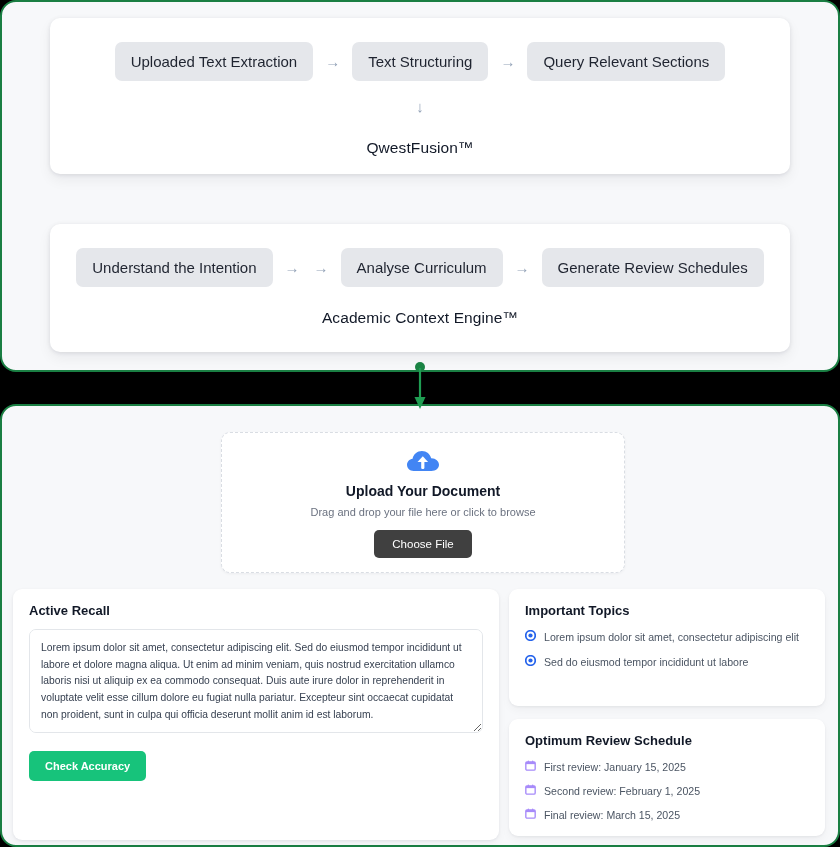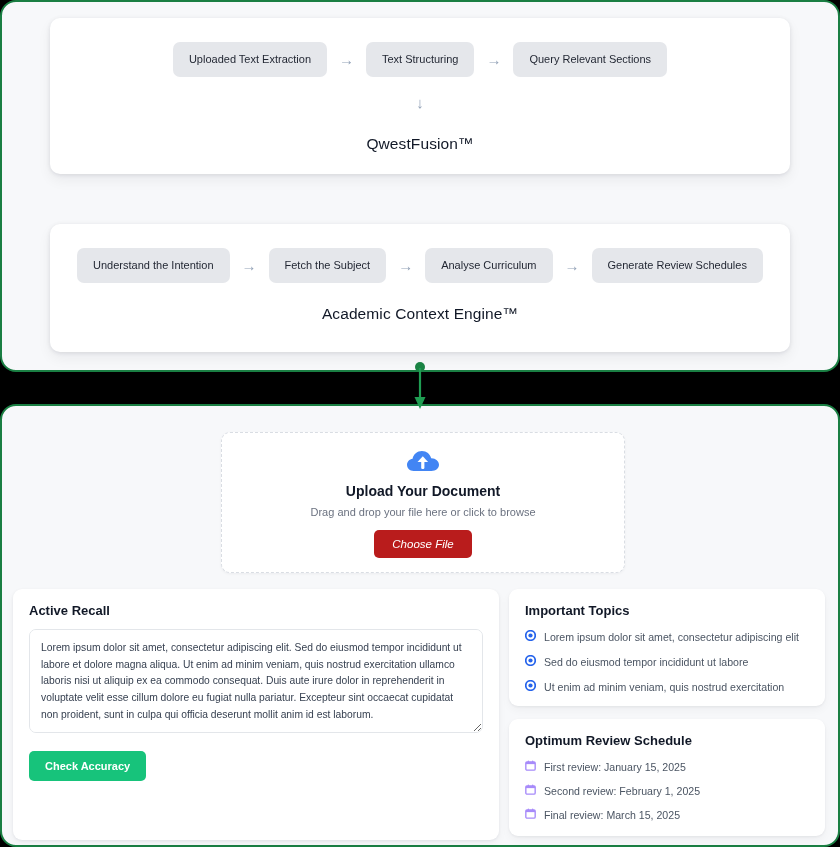--- a/index.html
+++ b/index.html
@@ -38,21 +38,21 @@
     display: flex;
     align-items: center;
     justify-content: center;
     gap: 10px;
     padding-top: 24px;
   }
   .flow-step {
     background: #e5e7eb;
     border-radius: 7px;
     padding: 12px 16px;
-    font-size: 11px;
+    font-size: 15px;
     color: #1f2430;
     white-space: nowrap;
     line-height: 1;
   }
   .flow-arrow {
     color: #94a3b8;
     font-size: 15px;
     line-height: 1;
     padding: 0 2px;
   }
@@ -104,29 +104,28 @@
     color: #111827;
     margin-bottom: 7px;
   }
   .upload-sub {
     font-size: 11px;
     color: #6b7280;
     margin-bottom: 12px;
   }
   .choose-file-btn {
     display: inline-block;
-    background: #b91c1c;
+    background: #404040;
     color: #ffffff;
     font-size: 11.5px;
     border: none;
     border-radius: 5px;
     padding: 8px 18px;
     cursor: pointer;
     font-family: "Liberation Sans", sans-serif;
-    font-style: italic;
   }
 
   
   .content-left {
     position: absolute;
     left: 11px;
     top: 183px;
     width: 486px;
     background: #ffffff;
     border-radius: 9px;
@@ -212,21 +211,20 @@
         <div class="flow-step">Query Relevant Sections</div>
       </div>
       <div class="flow-down-arrow">↓</div>
       <div class="flow-title">QwestFusion™</div>
     </div>
 
     <div class="flow-card" id="flow-card-2">
       <div class="flow-row">
         <div class="flow-step">Understand the Intention</div>
         <div class="flow-arrow">→</div>
-        <div class="flow-step">Fetch the Subject</div>
         <div class="flow-arrow">→</div>
         <div class="flow-step">Analyse Curriculum</div>
         <div class="flow-arrow">→</div>
         <div class="flow-step">Generate Review Schedules</div>
       </div>
       <div class="flow-title">Academic Context Engine™</div>
     </div>
 
   </div>
 
@@ -277,29 +275,20 @@
         <div class="topic-item">
           <span class="ic">
             <svg width="11" height="11" viewBox="0 0 12 12">
                 <circle cx="6" cy="6" r="5.2" fill="none" stroke="#2563eb" stroke-width="1.9"></circle>
                 <circle cx="6" cy="6" r="2.3" fill="#2563eb"></circle>
               </svg>
           </span>
           <span>Sed do eiusmod tempor incididunt ut labore</span>
         </div>
 
-        <div class="topic-item">
-          <span class="ic">
-            <svg width="11" height="11" viewBox="0 0 12 12">
-                <circle cx="6" cy="6" r="5.2" fill="none" stroke="#2563eb" stroke-width="1.9"></circle>
-                <circle cx="6" cy="6" r="2.3" fill="#2563eb"></circle>
-              </svg>
-          </span>
-          <span>Ut enim ad minim veniam, quis nostrud exercitation</span>
-        </div>
       </div>
 
       <div class="side-card" id="card-schedule">
         <div class="card-title">Optimum Review Schedule</div>
 
         <div class="schedule-item">
           <span class="ic">
             <svg width="11" height="11" viewBox="0 0 12 12">
                 <rect x="0.9" y="2.1" width="10.2" height="9" rx="1.4" fill="none" stroke="#a78bfa" stroke-width="1.5"></rect>
                 <rect x="0.9" y="2.1" width="10.2" height="2.4" fill="#a78bfa"></rect>

